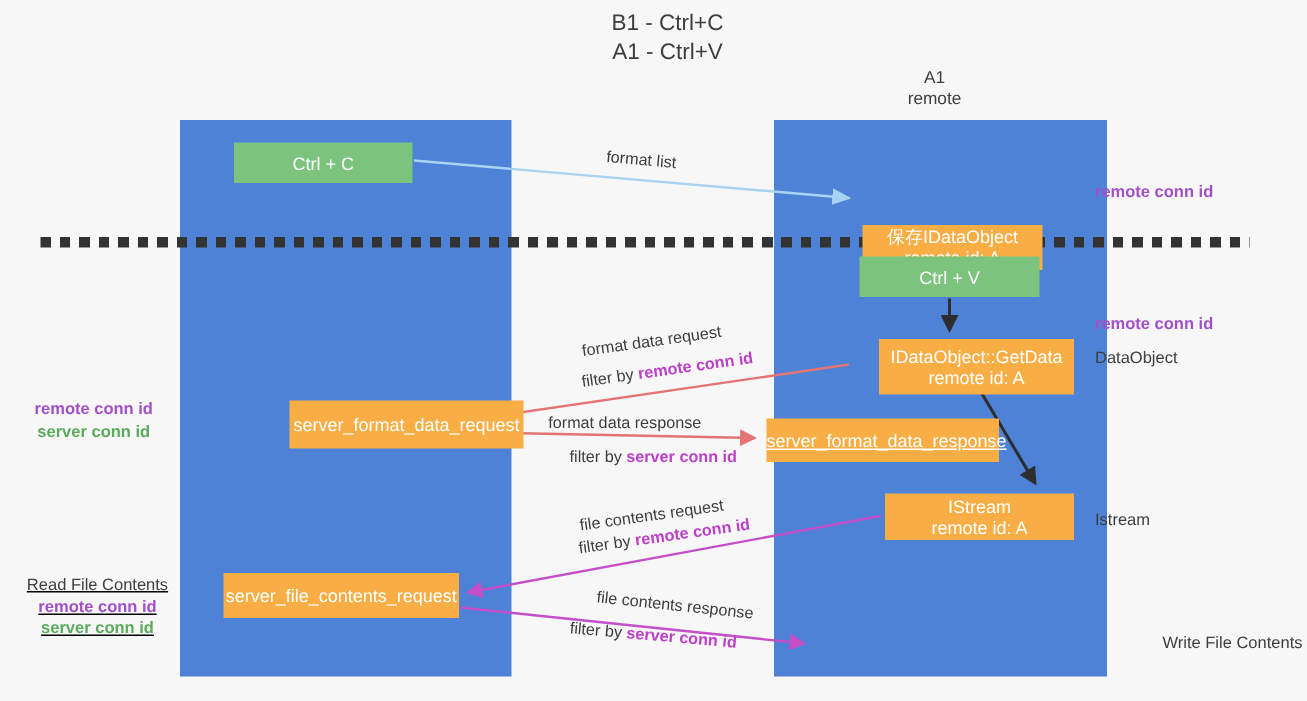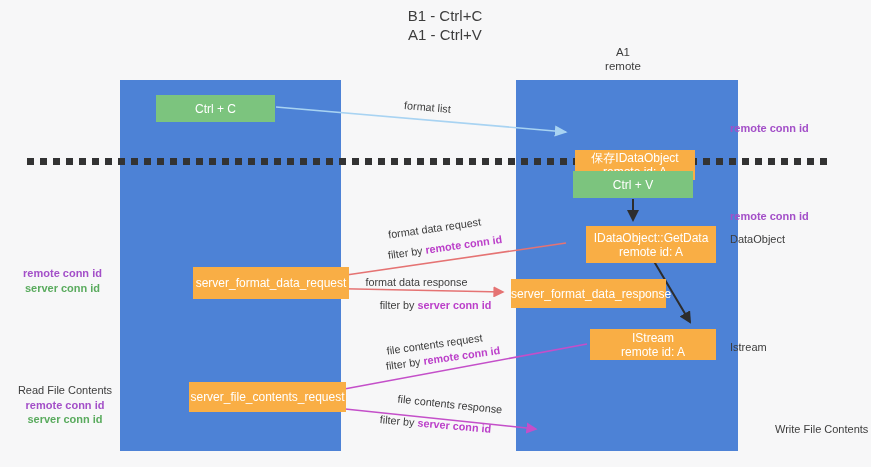--- a/index.html
+++ b/index.html
@@ -129,45 +129,45 @@
 
   <div class="abs node orange" style="left:570px;top:226px;width:130px;height:37px;margin-left:16px;">
     <div class="l">IDataObject::GetData</div>
     <div class="l">remote id: A</div>
   </div>
 
   <div class="abs node orange" style="left:150px;top:267px;width:156px;height:32px;margin-left:43px;">
     <div class="l">server_format_data_request</div>
   </div>
 
-  <div class="abs node orange" style="left:511px;top:279px;width:155px;height:29px;">
+  <div class="abs node orange" style="left:511px;top:279px;width:155px;height:29px;text-decoration:underline;">
     <div class="l">server_format_data_response</div>
   </div>
 
   <div class="abs node orange" style="left:590px;top:329px;width:126px;height:31px;">
     <div class="l">IStream</div>
     <div class="l">remote id: A</div>
   </div>
 
-  <div class="abs node orange" style="left:149px;top:382px;width:157px;height:30px;margin-left:40px;">
+  <div class="abs node orange" style="left:149px;top:382px;width:157px;height:30px;">
     <div class="l">server_file_contents_request</div>
   </div>
 
 
   <div class="abs side-label purple" style="left:730px;top:122px;">remote conn id</div>
   <div class="abs side-label purple" style="left:730px;top:210px;">remote conn id</div>
   <div class="abs side-label" style="left:730px;top:233px;">DataObject</div>
   <div class="abs side-label" style="left:730px;top:341px;">Istream</div>
   <div class="abs side-label" style="left:775px;top:423px;">Write File Contents</div>
 
   <div class="abs lblock" style="left:15px;top:266px;width:95px;">
     <div class="purple">remote conn id</div>
     <div class="greenlbl">server conn id</div>
   </div>
-  <div class="abs lblock" style="left:10px;top:383px;width:110px;">
+  <div class="abs lblock" style="left:10px;top:383px;width:110px;text-decoration:underline;">
     <div style="color:var(--text-dark,#3d3d3d);">Read File Contents</div>
     <div class="purple">remote conn id</div>
     <div class="greenlbl">server conn id</div>
   </div>
 
   <div class="abs alabel r5" style="left:365px;top:101px;width:125px;">format list</div>
 
   <div class="abs alabel r-8" style="left:372px;top:222px;width:125px;">format data request</div>
   <div class="abs alabel r-8" style="left:370px;top:241px;width:150px;">
     <span>filter by </span><span class="hl">remote conn id</span>

